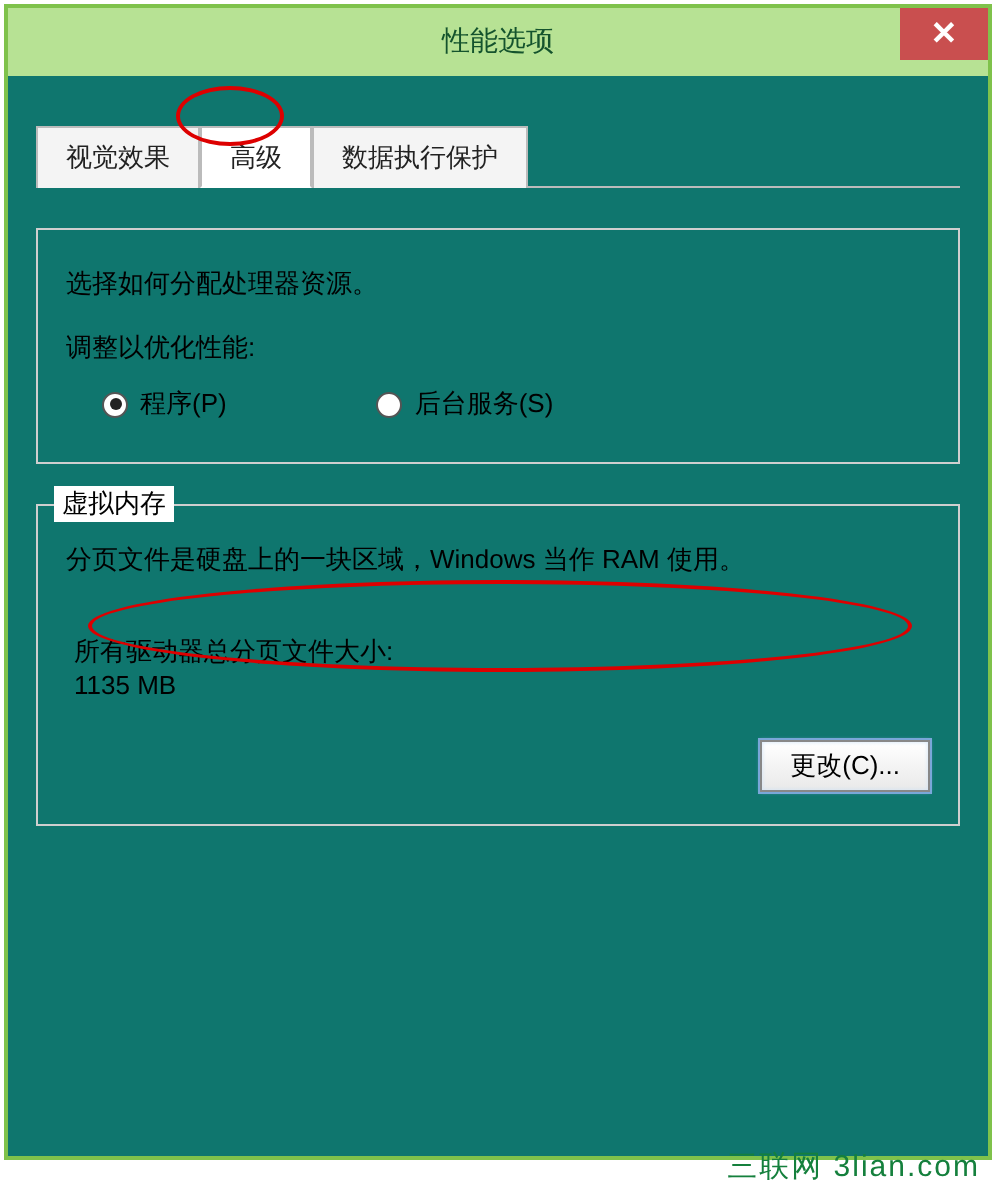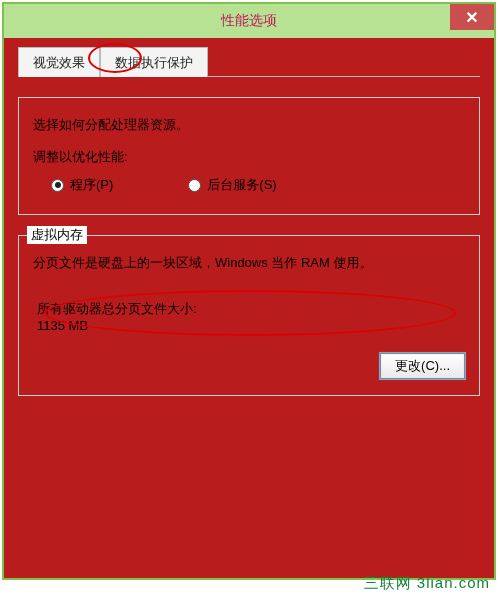--- a/index.html
+++ b/index.html
@@ -23,21 +23,21 @@
   .titlebar {
     height: 34px;
     background: #b7e294;
     display: flex;
     align-items: center;
     justify-content: center;
     position: relative;
   }
   .titlebar .title {
     font-size: 14px;
-    color: #be185d;
+    color: #14532d;
   }
   .winbtns {
     position: absolute;
     right: 0;
     top: 0;
     height: 28px;
     display: flex;
   }
   .winbtn {
     width: 44px;
@@ -48,22 +48,22 @@
     font-size: 14px;
     color: #444;
   }
   .winbtn.close {
     background: #c94f4f;
     color: #fff;
     font-weight: bold;
     font-size: 16px;
   }
   .body {
-    padding: 8px 14px 12px 14px;
-    background: #b91c1c;
+    padding: 24px 14px 12px 14px;
+    background: #0f766e;
     min-height: 540px;
   }
   .tabs {
     display: flex;
     border-bottom: 1px solid #bbb;
     position: relative;
   }
   .tab {
     padding: 6px 14px 5px 14px;
     border: 1px solid #bbb;
@@ -195,20 +195,23 @@
       <div class="winbtn close">
         <span>✕</span>
       </div>
     </div>
   </div>
 
   <div class="body">
     <div class="tabs">
       <div class="tab">
         <span>视觉效果</span>
+      </div>
+      <div class="tab active">
+        <span>高级</span>
       </div>
       <div class="tab">
         <span>数据执行保护</span>
       </div>
     </div>
 
     <div class="group">
       <div class="desc">选择如何分配处理器资源。</div>
       <div class="subtitle">调整以优化性能:</div>
       <div class="radio-row">

